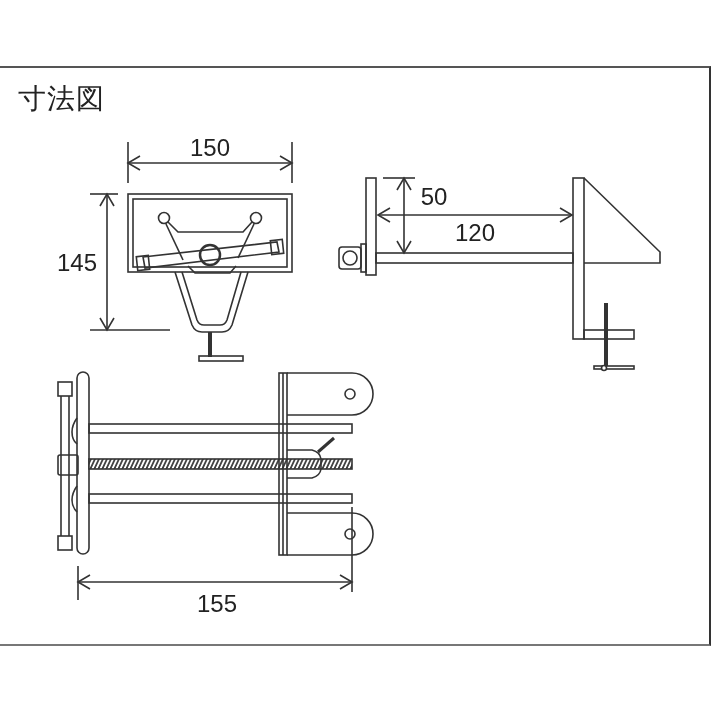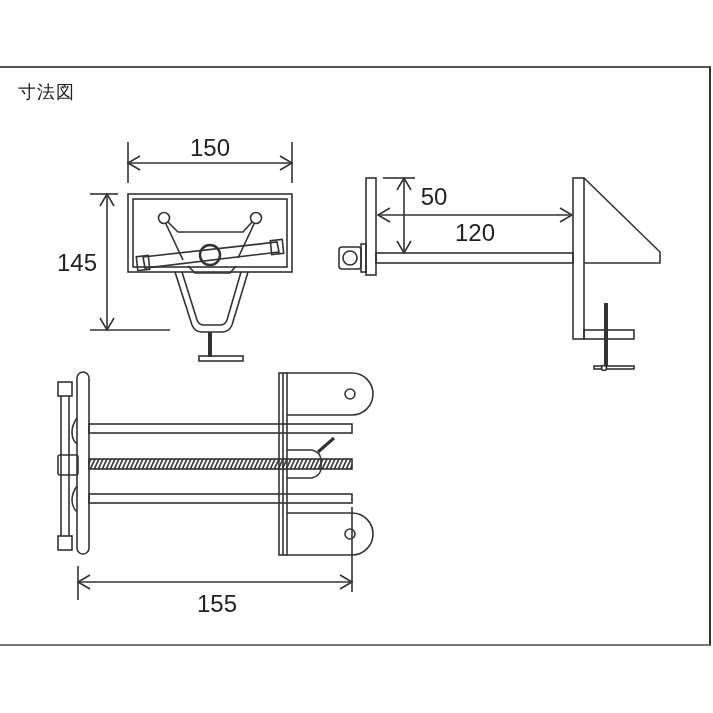--- a/index.html
+++ b/index.html
@@ -1,18 +1,18 @@
 <!DOCTYPE html>
 <html><head>
 <meta charset="utf-8">
 <style>
   html, body { margin: 0; padding: 0; background: #ffffff; }
   body { width: 713px; height: 713px; position: relative; overflow: hidden; font-family: "DejaVu Sans", "Liberation Sans", sans-serif; }
   .frame { position: absolute; left: 0; top: 66px; width: 711px; height: 580px; border-top: 2px solid #555; border-right: 2px solid #333; border-bottom: 2px solid #777; box-sizing: border-box; background: #fff; }
-  .title { position: absolute; left: 18px; top: 80px; font-size: 18px; color: #222; letter-spacing: 1px; font-family: "DejaVu Sans", sans-serif; }
+  .title { position: absolute; left: 18px; top: 80px; font-size: 28px; color: #222; letter-spacing: 1px; font-family: "DejaVu Sans", sans-serif; }
   svg { position: absolute; left: 0; top: 0; }
   .dimtxt { font-family: "Liberation Sans", "DejaVu Sans", sans-serif; font-size: 24px; fill: #222; }
 </style>
 </head>
 <body>
 
 <div class="frame"></div>
 <div class="title">寸法図</div>
 
 <svg width="713" height="713" viewBox="0 0 713 713">

